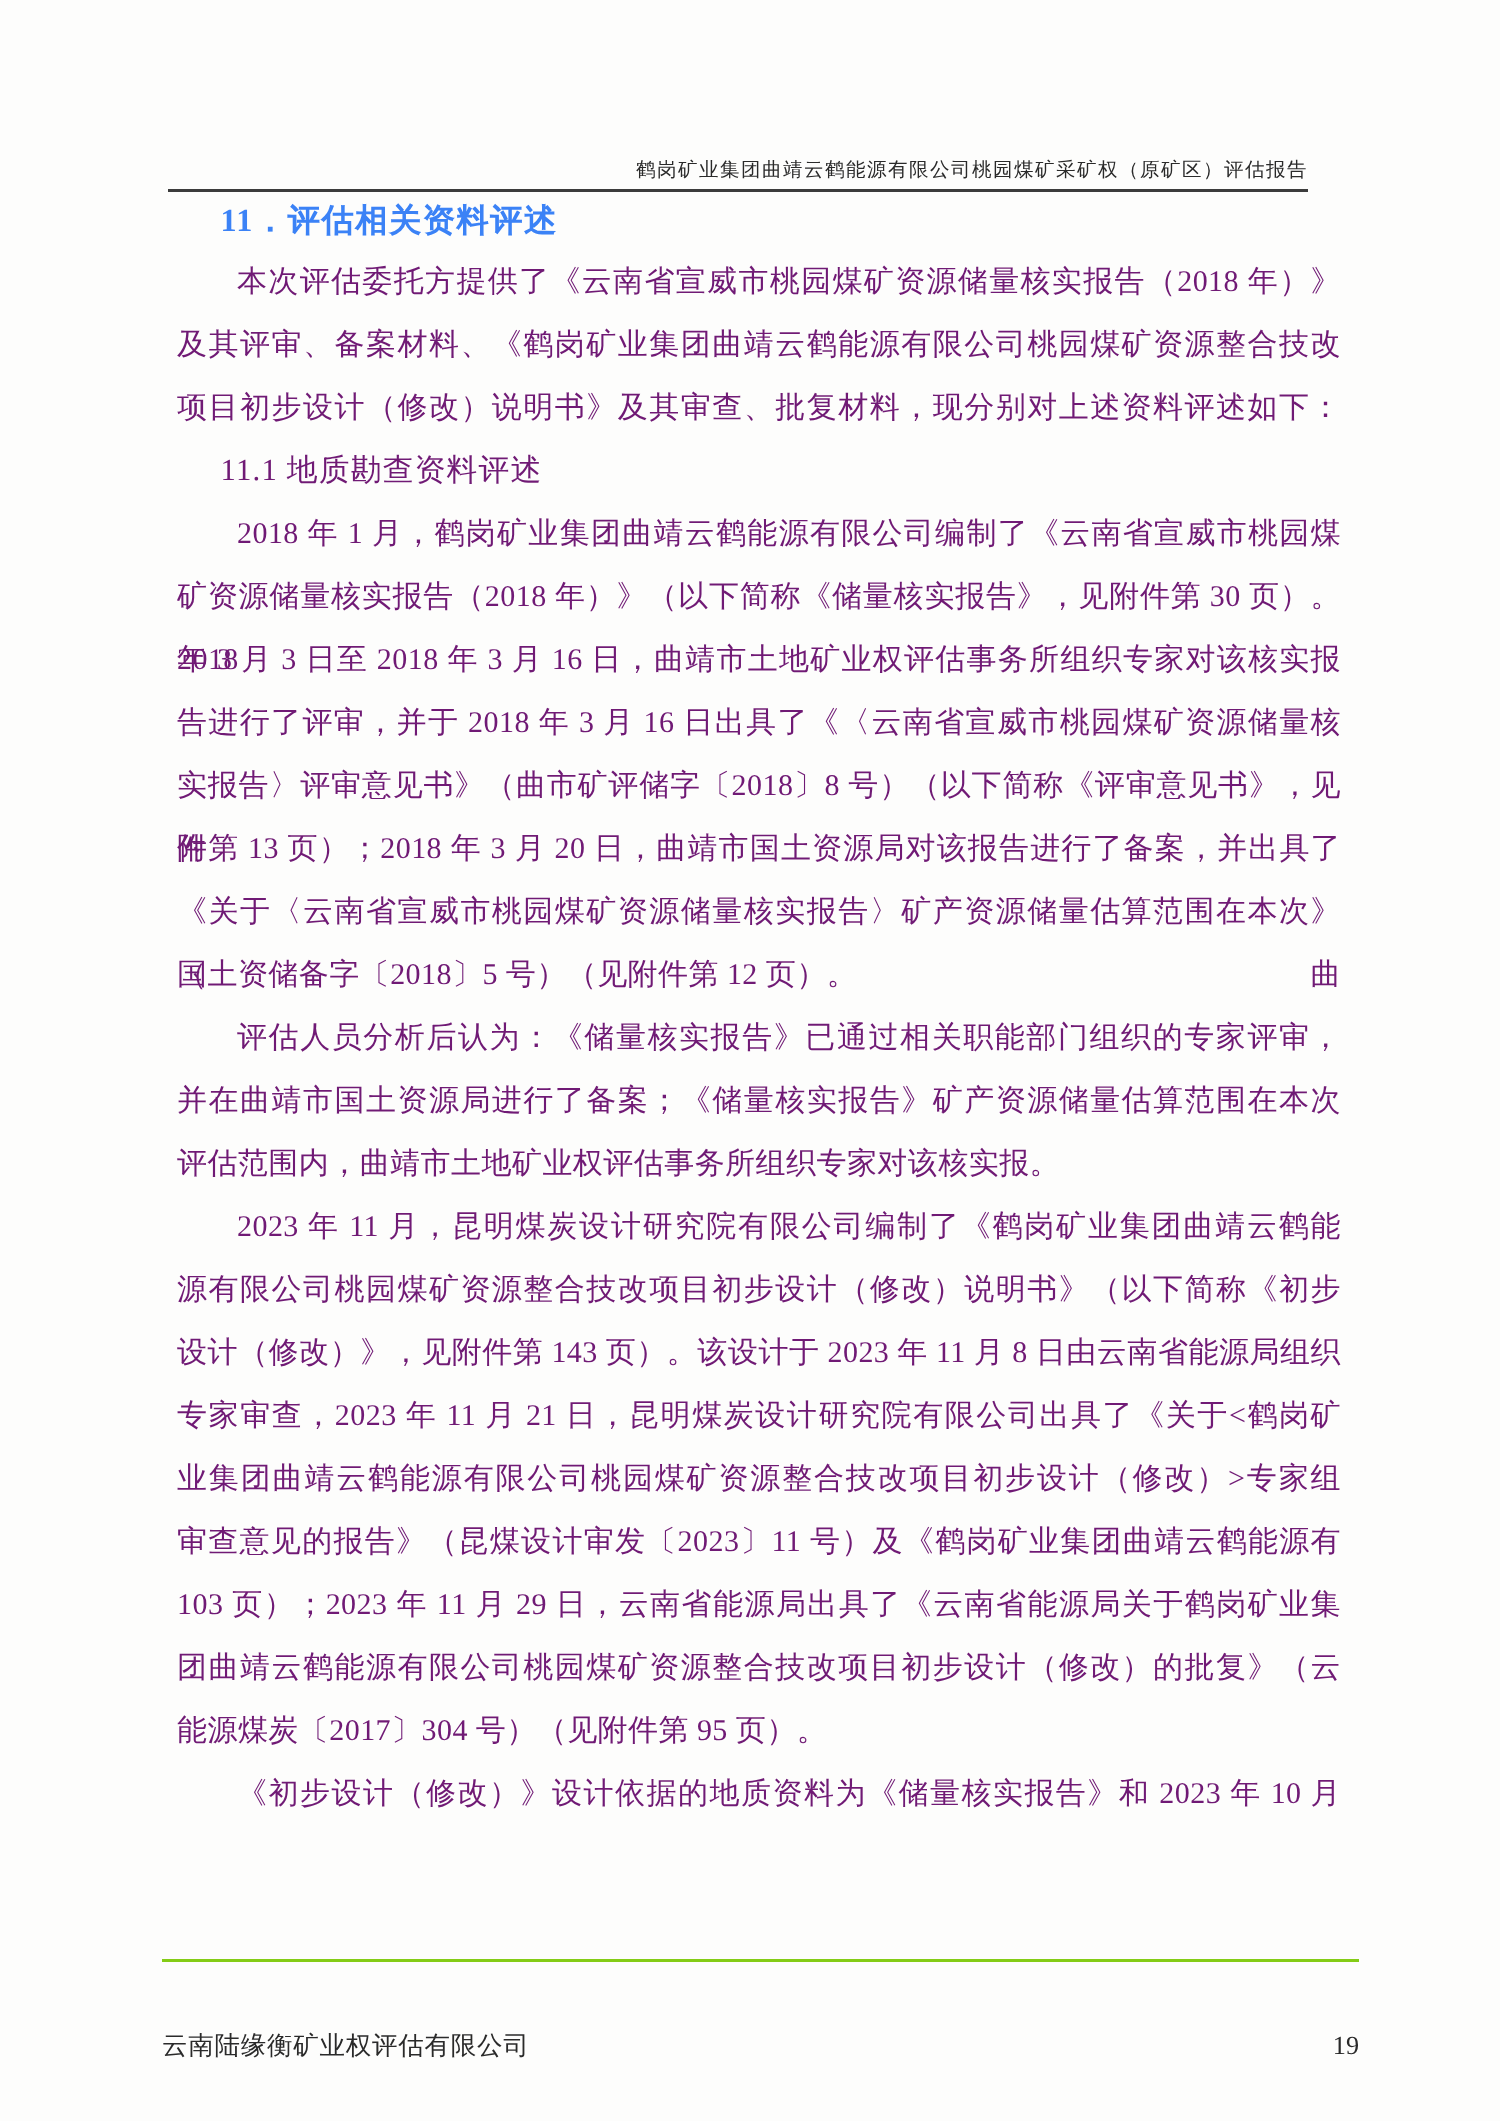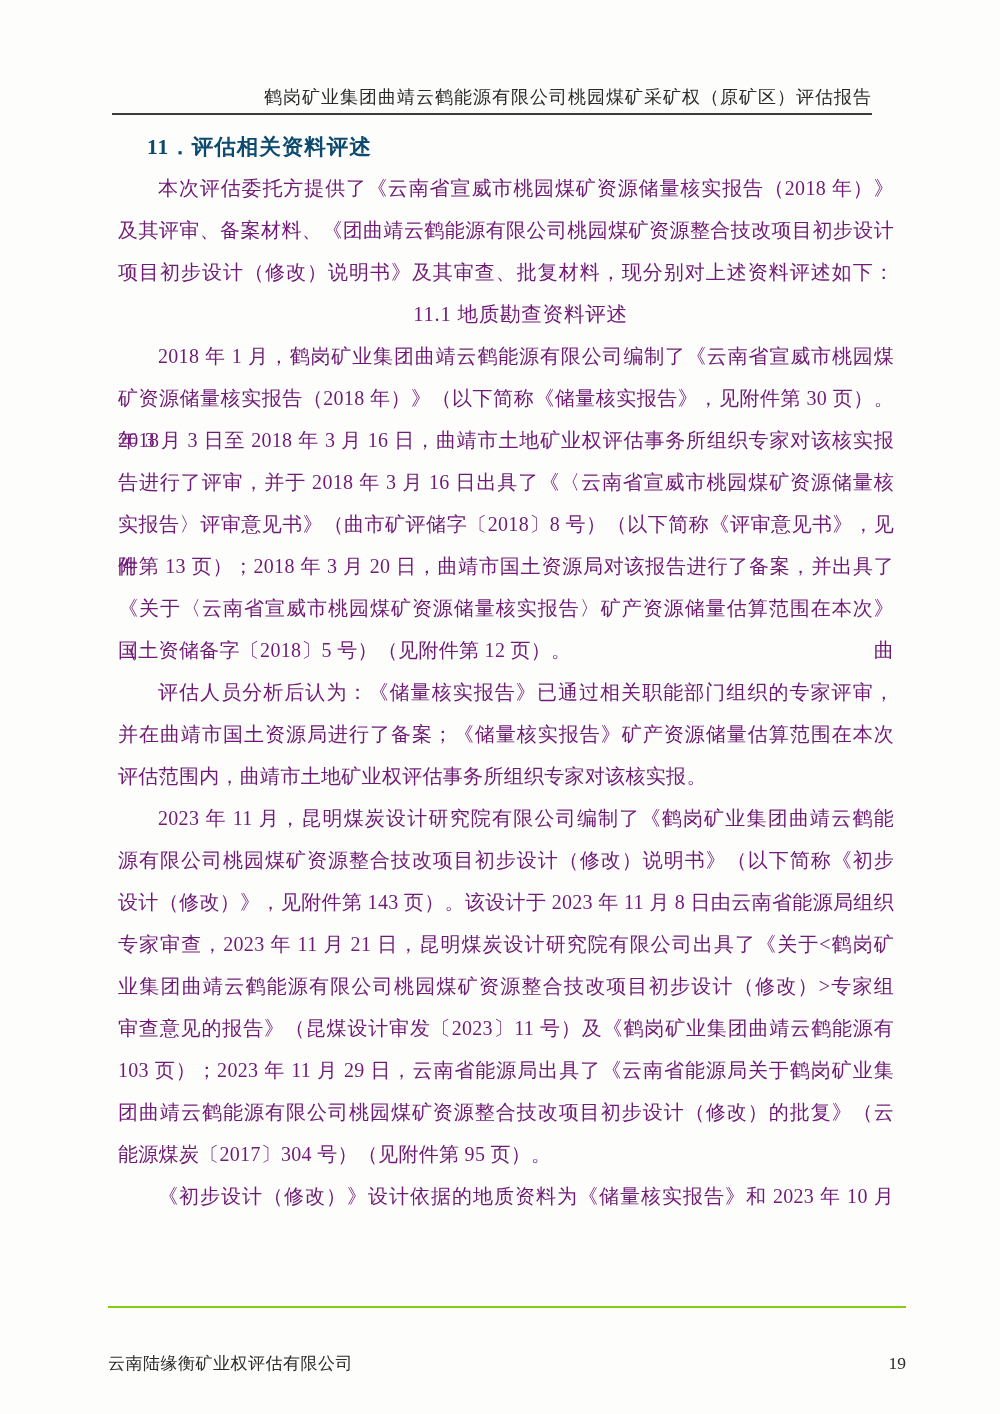--- a/index.html
+++ b/index.html
@@ -14,24 +14,24 @@
     margin: 0 auto;
     background: #fdfdfc;
     overflow: hidden;
     font-family: "Liberation Serif", "DejaVu Serif", serif;
     color: #242424;
   }
   
   .running-header {
     position: absolute;
     left: 112px;
-    top: 85px;
+    top: 104px;
     width: 760px;
     text-align: right;
-    font-size: 18px;
+    font-size: 13px;
     letter-spacing: 1px;
     padding-bottom: 4px;
     border-bottom: 2px solid #3c3c3c;
     color: #2a2a2a;
   }
   
   .content {
     position: absolute;
     left: 118px;
     top: 131px;
@@ -53,27 +53,26 @@
   .line.indent {
     text-indent: 40px;
   }
   .line.title {
     height: 36px;
     line-height: 32px;
     font-size: 21.5px;
     font-weight: bold;
     text-indent: 29px;
     letter-spacing: 1px;
-    color: #0c4a6e;
+    color: #3b82f6;
   }
   .line.subtitle {
     font-size: 20.5px;
     text-indent: 29px;
     letter-spacing: 0.8px;
-    text-align: center;
   }
   
   .page-footer {
     position: absolute;
     left: 108px;
     top: 1306px;
     width: 798px;
     border-top: 2px solid #84cc16;
     padding-top: 8px;
     display: flex;
@@ -90,21 +89,21 @@
 
 <div class="page">
 
   <div class="running-header">
     <span>鹤岗矿业集团曲靖云鹤能源有限公司桃园煤矿采矿权（原矿区）评估报告</span>
   </div>
 
   <div class="content">
       <div class="line title">11．评估相关资料评述</div>
       <div class="line body indent fill">本次评估委托方提供了《云南省宣威市桃园煤矿资源储量核实报告（2018 年）》</div>
-      <div class="line body fill">及其评审、备案材料、《团曲靖云鹤能源有限公司桃园煤矿资源整合技改项目初步设计</div>
+      <div class="line body fill">及其评审、备案材料、《鹤岗矿业集团曲靖云鹤能源有限公司桃园煤矿资源整合技改</div>
       <div class="line body fill">项目初步设计（修改）说明书》及其审查、批复材料，现分别对上述资料评述如下：</div>
       <div class="line subtitle">11.1 地质勘查资料评述</div>
       <div class="line body indent fill">2018 年 1 月，鹤岗矿业集团曲靖云鹤能源有限公司编制了《云南省宣威市桃园煤</div>
       <div class="line body fill">矿资源储量核实报告（2018 年）》（以下简称《储量核实报告》，见附件第 30 页）。2018</div>
       <div class="line body fill">年 3 月 3 日至 2018 年 3 月 16 日，曲靖市土地矿业权评估事务所组织专家对该核实报</div>
       <div class="line body fill">告进行了评审，并于 2018 年 3 月 16 日出具了《〈云南省宣威市桃园煤矿资源储量核</div>
       <div class="line body fill">实报告〉评审意见书》（曲市矿评储字〔2018〕8 号）（以下简称《评审意见书》，见附</div>
       <div class="line body fill">件第 13 页）；2018 年 3 月 20 日，曲靖市国土资源局对该报告进行了备案，并出具了</div>
       <div class="line body fill">《关于〈云南省宣威市桃园煤矿资源储量核实报告〉矿产资源储量估算范围在本次》（曲</div>
       <div class="line body">国土资储备字〔2018〕5 号）（见附件第 12 页）。</div>

